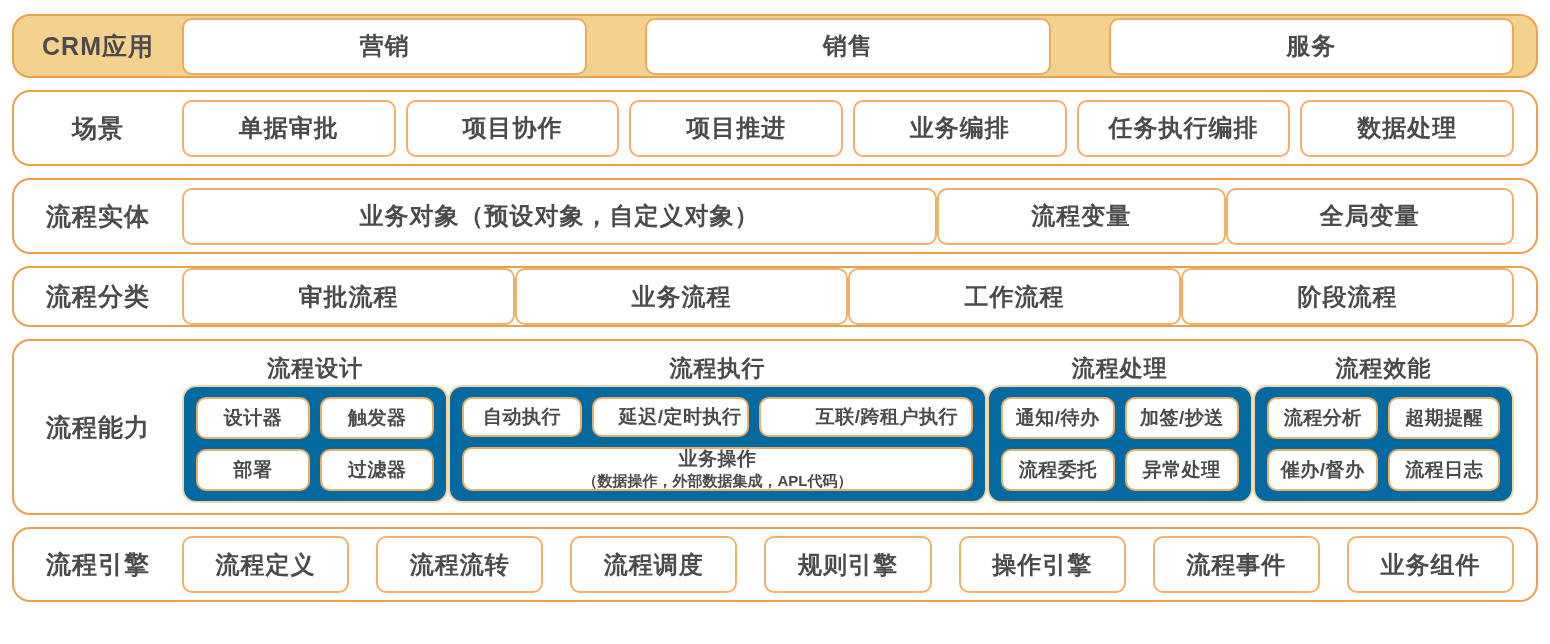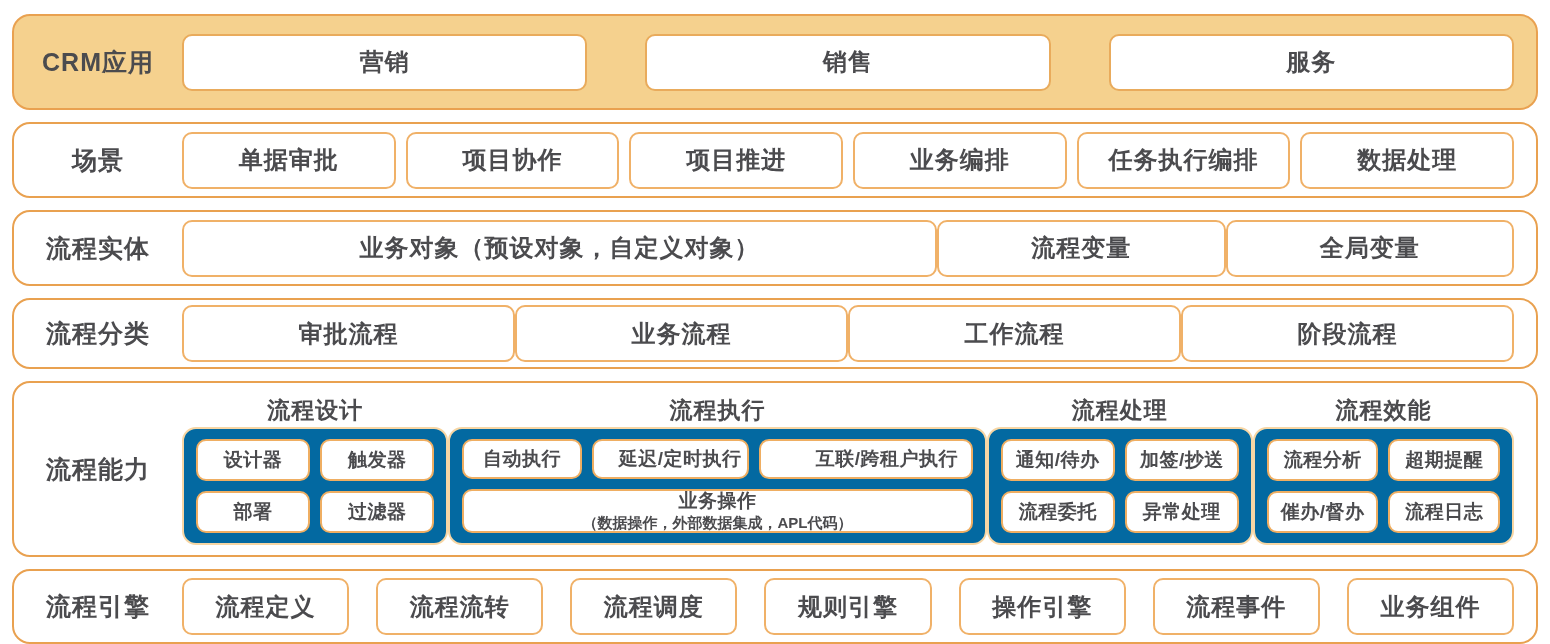--- a/index.html
+++ b/index.html
@@ -15,21 +15,21 @@
     display:flex; flex-direction:column; gap:12px;
   }
   .row {
     box-sizing:border-box;
     border:2px solid #e9a150;
     border-radius:18px;
     display:flex; align-items:center;
     background:#ffffff;
     flex:0 0 auto;
   }
-  .h74{height:96px} .h76{height:76px} .h73{height:71px} .h75{height:75px}
+  .h74{height:64px} .h76{height:76px} .h73{height:61px} .h75{height:75px}
   .row-crm { background:#f5d18e; border-color:#e9a150; }
   .row-cap { height:176px; align-items:center; }
 
   .row-label {
     flex:0 0 168px; width:168px;
     text-align:center;
     font-size:25px; font-weight:700; letter-spacing:1px;
     white-space:nowrap;
   }
   .items {

